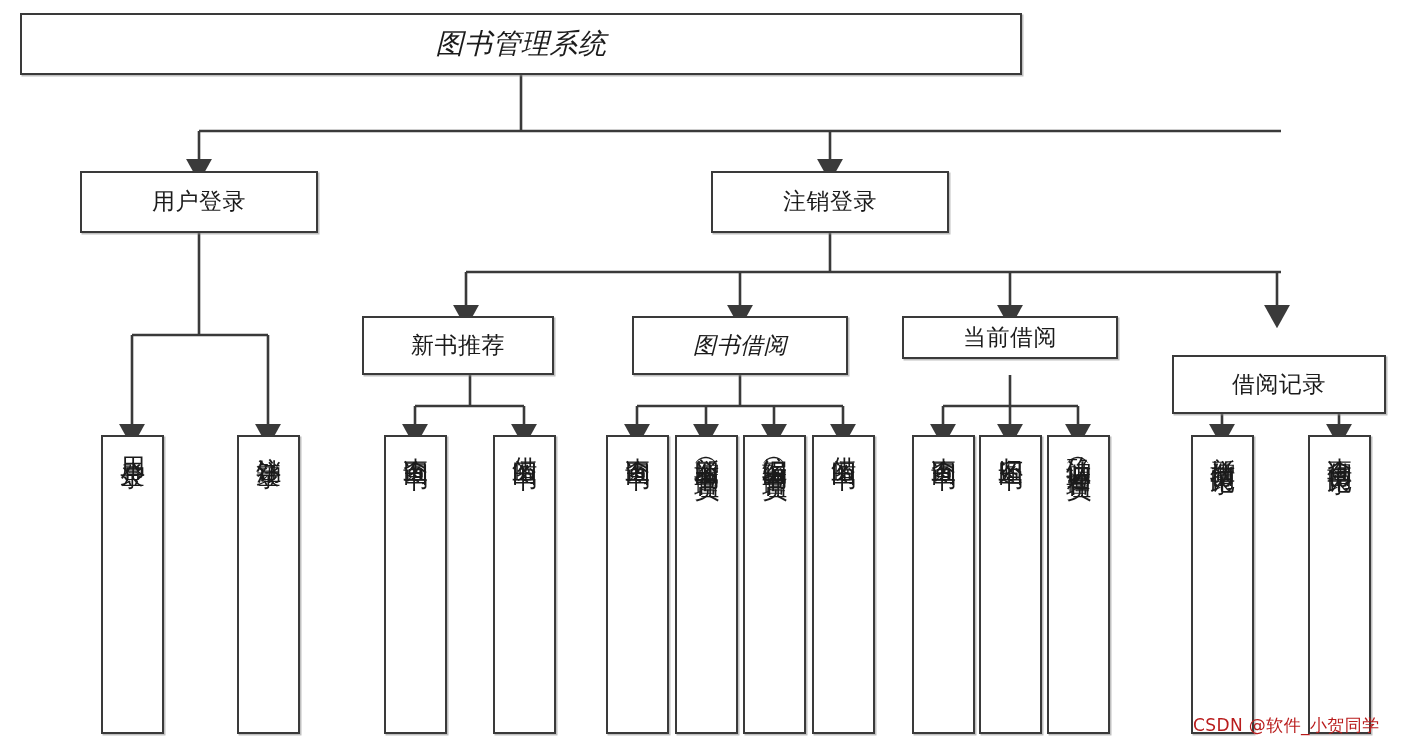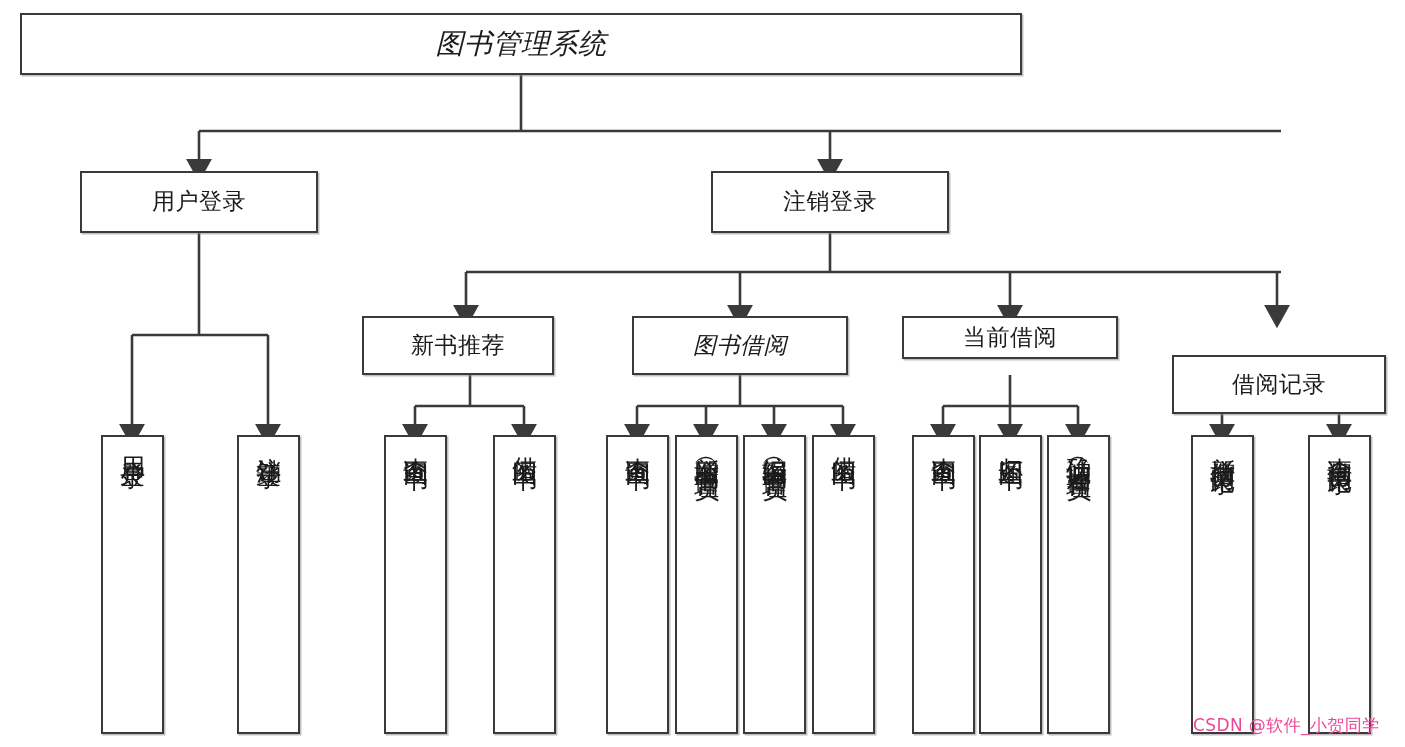--- a/index.html
+++ b/index.html
@@ -67,21 +67,21 @@
     margin: 0 auto;
   }
   .node.vert.tall .label {
     font-size: 25px;
   }
   #watermark {
     position: absolute;
     left: 1193px;
     top: 714px;
     font-size: 17px;
-    color: #ec4899;
+    color: #b91c1c;
     white-space: nowrap;
     font-family: "DejaVu Sans", "Liberation Sans", sans-serif;
     letter-spacing: 0.4px;
   }
 </style>
 </head>
 <body>
 
 <div id="diagram-root">
 

